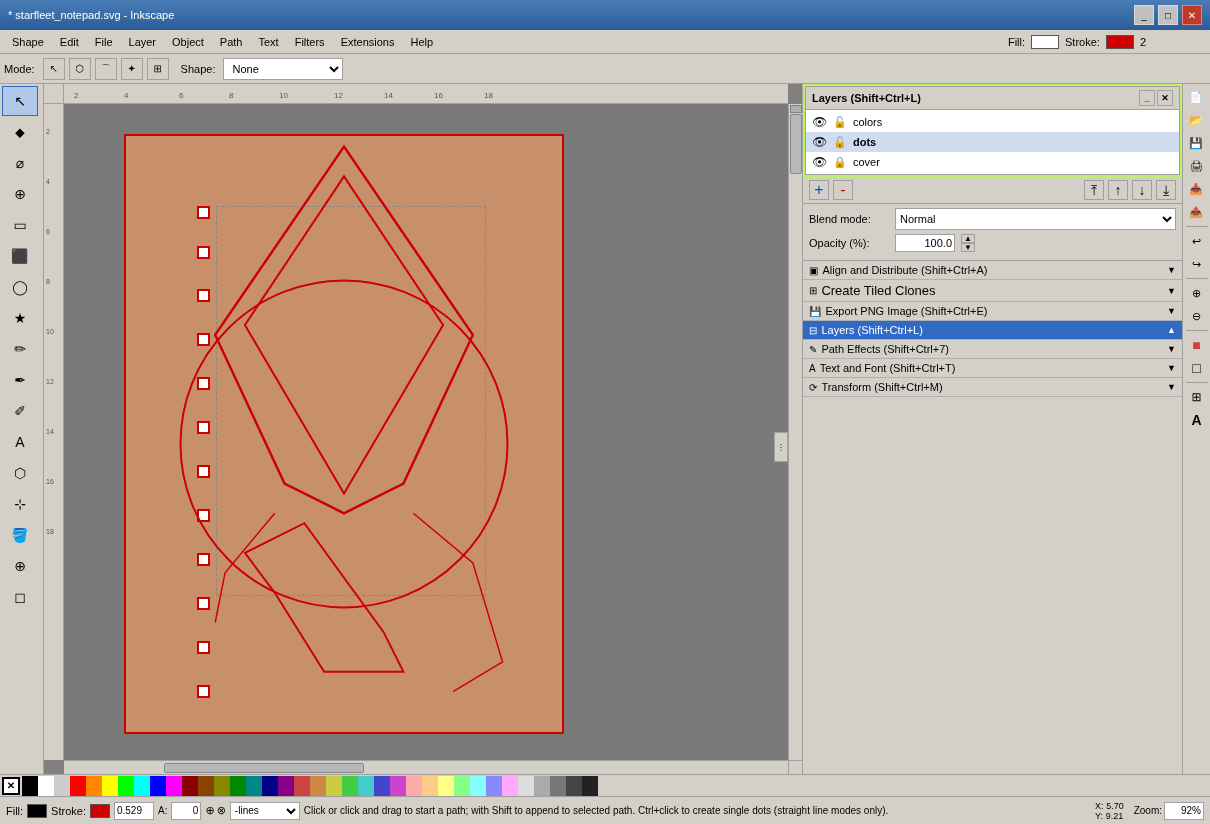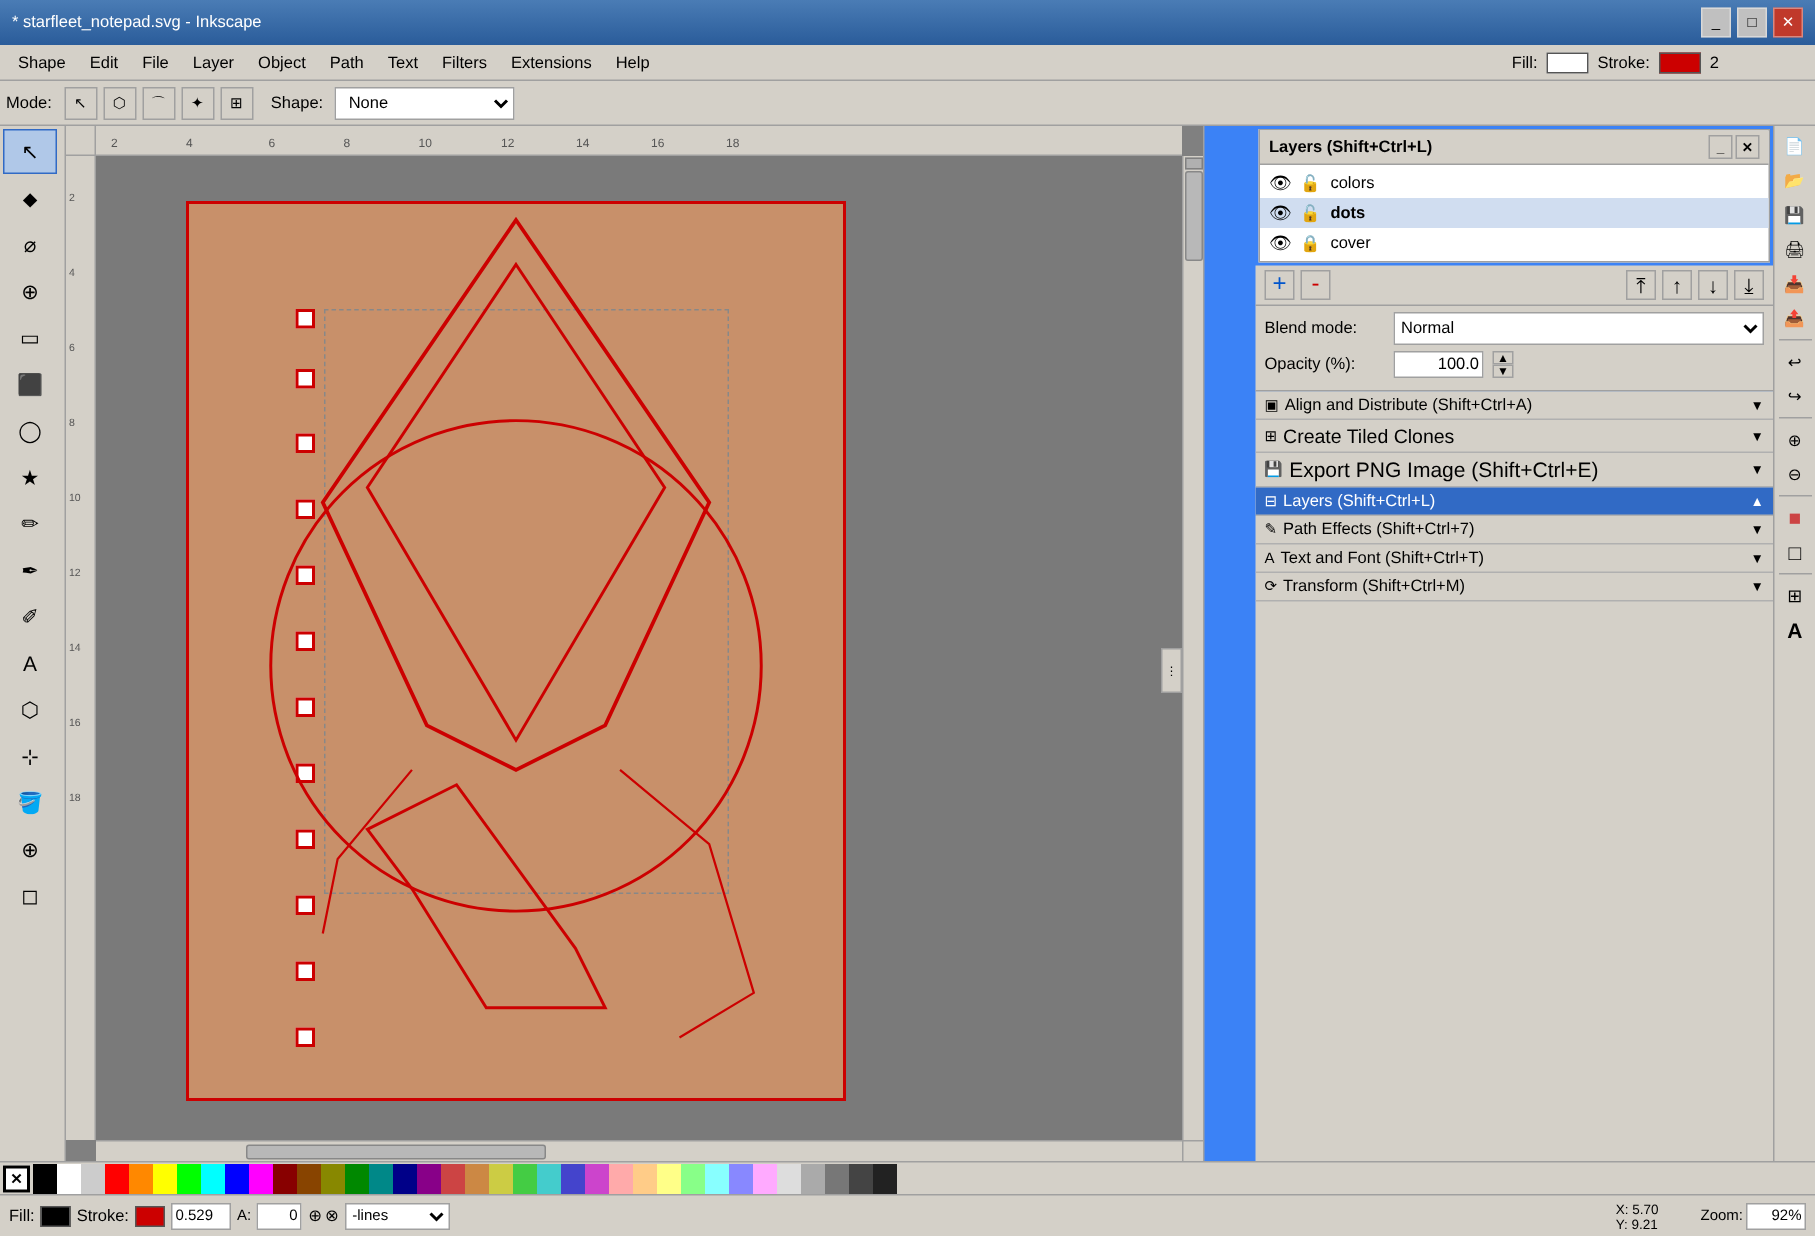--- a/index.html
+++ b/index.html
@@ -376,21 +376,21 @@
 
     <div style="position:absolute;bottom:0;left:20px;right:14px;height:14px;background:#d4d0c8;border-top:1px solid #a0a0a0;display:flex;align-items:center;">
       <div style="margin-left:100px;width:200px;height:10px;background:#b8b8b8;border:1px solid #888;border-radius:2px;"></div>
     </div>
 
     <div style="position:absolute;bottom:0;right:0;width:14px;height:14px;background:#d4d0c8;border-left:1px solid #a0a0a0;border-top:1px solid #a0a0a0;"></div>
   </div>
 
   <div style="display:flex;flex-direction:row;">
 
-    <div id="right-panel" style="width:380px;display:flex;flex-direction:column;background:#3b82f6;border-left:1px solid #a0a0a0;overflow:hidden;padding-left:34px;">
+    <div id="right-panel" style="width:380px;display:flex;flex-direction:column;background:#bef264;border-left:1px solid #a0a0a0;overflow:hidden;">
 
       <div style="background:white;margin:2px;border:1px solid #a0a0a0;flex-shrink:0;">
 
         <div style="background:#d4d0c8;padding:3px 6px;display:flex;align-items:center;justify-content:space-between;border-bottom:1px solid #a0a0a0;font-size:11px;font-weight:bold;">
           <span>Layers (Shift+Ctrl+L)</span>
           <div style="display:flex;gap:2px;">
             <div class="layer-ctrl-btn">_</div>
             <div class="layer-ctrl-btn">✕</div>
           </div>
         </div>
@@ -452,21 +452,21 @@
           <span style="flex:1;font-size:11px;">Align and Distribute (Shift+Ctrl+A)</span>
           <span style="font-size:9px;">▼</span>
         </div>
         <div class="panel-item">
           <span style="font-size:10px;">⊞</span>
           <span style="flex:1;font-size:13px;">Create Tiled Clones</span>
           <span style="font-size:9px;">▼</span>
         </div>
         <div class="panel-item">
           <span style="font-size:10px;">💾</span>
-          <span style="flex:1;font-size:14px;">Export PNG Image (Shift+Ctrl+E)</span>
+          <span style="flex:1;font-size:11px;">Export PNG Image (Shift+Ctrl+E)</span>
           <span style="font-size:9px;">▼</span>
         </div>
         <div class="panel-item active" style="background:#316ac5;color:white;">
           <span style="font-size:10px;">⊟</span>
           <span style="flex:1;font-size:11px;">Layers (Shift+Ctrl+L)</span>
           <span style="font-size:9px;">▲</span>
         </div>
         <div class="panel-item">
           <span style="font-size:10px;">✎</span>
           <span style="flex:1;font-size:11px;">Path Effects  (Shift+Ctrl+7)</span>
@@ -560,21 +560,22 @@
   <input type="text" value="0" style="width: 30px; height: 18px; border: 1px solid rgb(160, 160, 160); background: white; font-size: 10px; padding: 0px 2px; text-align: right;">
   <div style="display:flex;align-items:center;gap:2px;">
     <div style="font-size:11px;cursor:pointer;">⊕</div>
     <div style="font-size:11px;cursor:pointer;">⊗</div>
   </div>
   <select style="height:18px;border:1px solid #a0a0a0;background:white;font-size:10px;width:70px;">
     <option>-lines</option>
     <option>-colors</option>
     <option>-cover</option>
   </select>
+  <span style="flex:1;font-size:10px;overflow:hidden;white-space:nowrap;text-overflow:ellipsis;">Click or click and drag to start a path; with Shift to append to selected path. Ctrl+click to create single dots (straight line modes only).</span>
   <div style="display:flex;flex-direction:column;font-size:9px;margin-left:auto;">
     <span><span>X:</span> <span>5.70</span></span>
     <span><span>Y:</span> <span>9.21</span></span>
   </div>
-  <div style="display:flex;align-items:center;gap:2px;font-size:10px;margin-left:24px;">
+  <div style="display:flex;align-items:center;gap:2px;font-size:10px;margin-left:6px;">
     <span>Zoom:</span>
     <input type="text" value="92%" style="width: 40px; height: 18px; border: 1px solid rgb(160, 160, 160); background: white; font-size: 10px; text-align: right; padding: 0px 2px;">
   </div>
 </div>
 
 </body></html>

